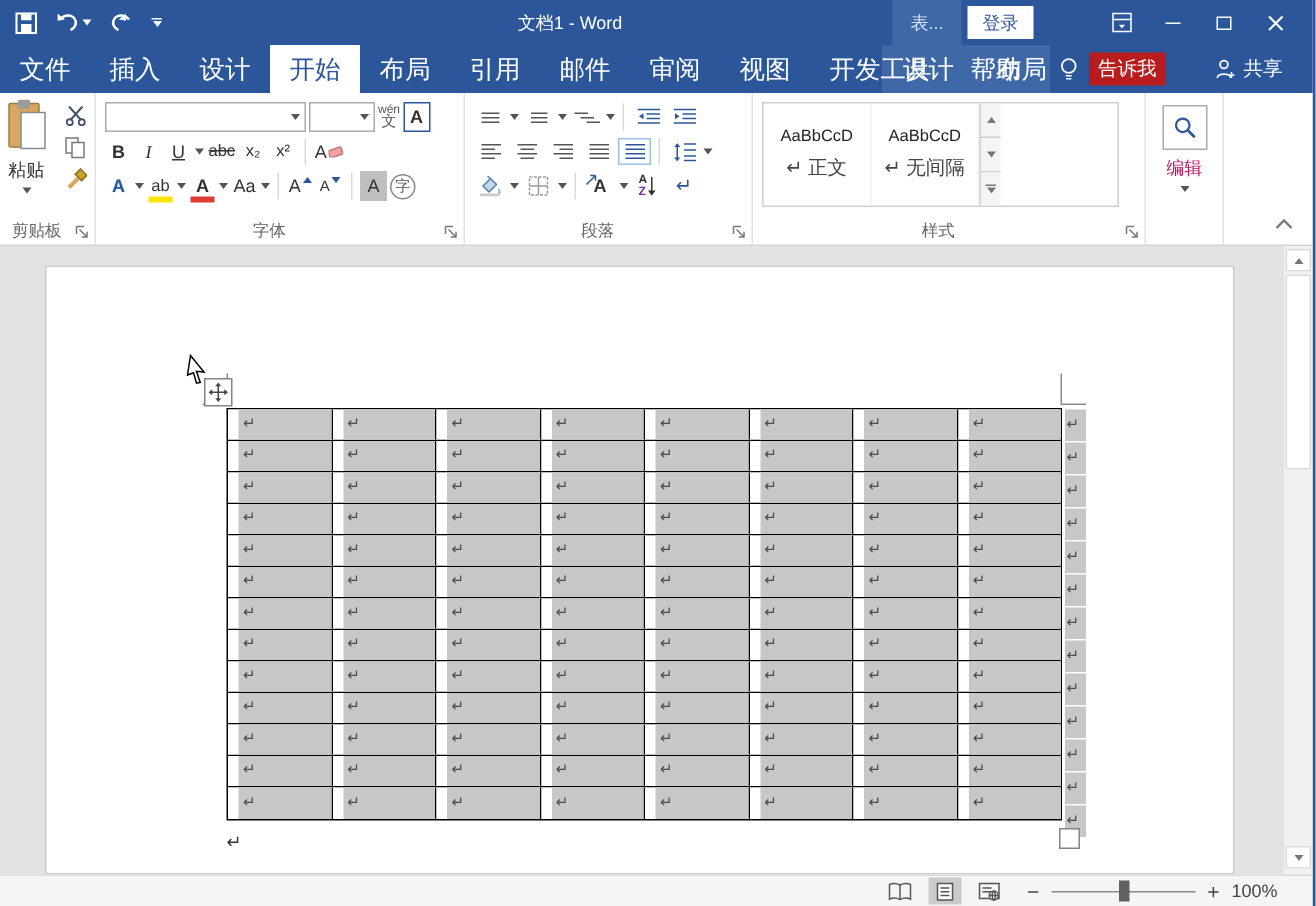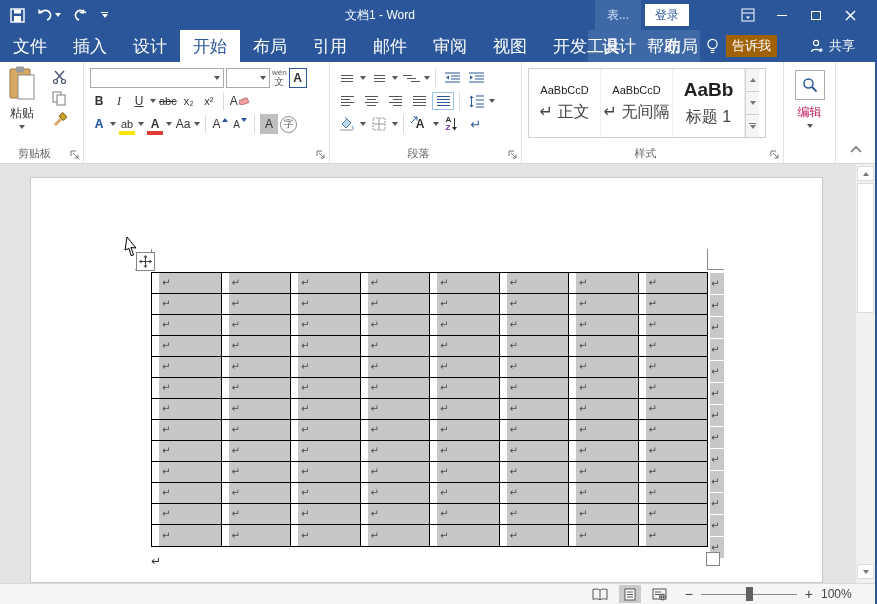--- a/index.html
+++ b/index.html
@@ -20,29 +20,29 @@
   .ico-max { width:10px; height:9px; border:1px solid #fff; }
 
   
   .tabrow { position:absolute; left:0; top:30px; width:100%; height:32px; background:#2B579A; color:#fff; }
   .tabs { position:absolute; left:0; top:0; height:32px; display:flex; align-items:stretch; }
   .tab { display:flex; align-items:center; padding:0 13px; font-size:17px; cursor:pointer; white-space:nowrap; }
   .tab.sel { background:#fff; color:#2B579A; }
   .ctx-block { position:absolute; left:588px; top:0; width:112px; height:32px; background:#3F69A6; display:flex; align-items:stretch; }
   .ctx-block .tab { padding:0 14px; }
   .tellme { position:absolute; left:706px; top:0; height:32px; display:flex; align-items:center; gap:7px; }
-  .tellme-label { background:#a16207; padding:2px 6px; font-size:13px; cursor:pointer; }
+  .tellme-label { background:#b91c1c; padding:2px 6px; font-size:13px; cursor:pointer; }
   .share { position:absolute; left:810px; top:0; height:32px; display:flex; align-items:center; gap:5px; font-size:13px; cursor:pointer; }
 
   
   .ribbon { position:absolute; left:0; top:62px; width:100%; height:102px; background:#fff; border-bottom:1px solid #D5D5D5; display:flex; }
   .rgroup { position:relative; height:100%; border-right:1px solid #E1E1E1; padding:4px 2px 30px 2px; }
   .glabel { position:absolute; bottom:2px; left:0; right:14px; text-align:center; font-size:11px; color:#666; }
   .launcher { position:absolute; bottom:3px; right:3px; width:11px; height:11px; cursor:pointer; }
-  .g-clip { width:84px; }
+  .g-clip { width:64px; }
   .g-font { width:246px; }
   .g-par  { width:192px; }
   .g-sty  { width:262px; }
   .g-edit { width:52px; border-right:1px solid #E1E1E1; }
   .g-rest { flex:1; border-right:none; position:relative; }
 
   .bigbtn { display:flex; flex-direction:column; align-items:center; width:40px; cursor:pointer; }
   .bigbtn .blabel { font-size:12px; color:#333; margin-top:3px; }
   .smallcol { display:flex; flex-direction:column; gap:3px; margin-left:6px; margin-top:2px; }
   .sbtn { width:22px; height:18px; display:flex; align-items:center; justify-content:center; cursor:pointer; }
@@ -65,21 +65,21 @@
   
   .lines { display:flex; flex-direction:column; gap:2px; }
   .lines i { display:block; height:1px; background:#555; }
   .lines.blue i { background:#2B579A; }
 
   
   .gallery { display:flex; border:1px solid #CFCFCF; height:70px; margin:2px 0 0 4px; width:238px; background:#fff; }
   .style-item { width:72px; border-right:1px solid #EDEDED; display:flex; flex-direction:column; align-items:center; justify-content:center; gap:6px; cursor:pointer; overflow:hidden; }
   .style-prev { font-size:11px; color:#222; white-space:nowrap; }
   .style-prev.h1 { font-size:19px; font-weight:bold; }
-  .style-name { font-size:16px; color:#444; white-space:nowrap; }
+  .style-name { font-size:13px; color:#444; white-space:nowrap; }
   .gal-scroll { width:14px; display:flex; flex-direction:column; border-left:1px solid #CFCFCF; }
   .gal-scroll .gsb { flex:1; display:flex; align-items:center; justify-content:center; background:#F5F5F5; border-bottom:1px solid #CFCFCF; cursor:pointer; }
   .tri-up { width:0; height:0; border-left:3px solid transparent; border-right:3px solid transparent; border-bottom:4px solid #777; }
   .tri-dn { width:0; height:0; border-left:3px solid transparent; border-right:3px solid transparent; border-top:4px solid #777; }
   .more-line { display:flex; flex-direction:column; align-items:center; gap:1px; }
   .more-line b { width:7px; height:1px; background:#777; }
 
   .editbox { width:30px; height:30px; border:1px solid #ABABAB; display:flex; align-items:center; justify-content:center; margin:4px auto 0; cursor:pointer; }
   .editlbl { text-align:center; font-size:12px; color:#be185d; margin-top:4px; }
   .editdd { display:flex; justify-content:center; margin-top:3px; }
@@ -303,20 +303,21 @@
             <span class="tri-up" style="border-bottom-color:#2B579A;margin:-8px 0 0 1px;"></span>
           </span>
         <span class="tbtn" style="font-size:10px;">
             <span>A</span>
             <span class="tri-dn" style="border-top-color:#2B579A;margin:-8px 0 0 1px;"></span>
           </span>
         <span class="vsep"></span>
         <span class="tbtn shade">A</span>
         <span class="circ">字</span>
       </div>
+      <span class="glabel">字体</span>
       <span class="launcher">
         <svg width="11" height="11" viewBox="0 0 11 11">
             <path d="M2 2 H7 M2 2 V7" stroke="#777" fill="none"></path>
             <path d="M4 4 L9 9 M9 5.5 V9 H5.5" stroke="#777" fill="none"></path>
           </svg>
       </span>
     </div>
 
     <div class="rgroup g-par">
       <div class="frow">
@@ -471,24 +472,20 @@
     <div class="rgroup g-sty">
       <div style="display:flex;">
         <div class="gallery">
           <div class="style-item">
             <span class="style-prev">AaBbCcD</span>
             <span class="style-name">↵ 正文</span>
           </div>
           <div class="style-item">
             <span class="style-prev">AaBbCcD</span>
             <span class="style-name">↵ 无间隔</span>
-          </div>
-          <div class="style-item">
-            <span class="style-prev h1">AaBb</span>
-            <span class="style-name">标题 1</span>
           </div>
           <div class="gal-scroll">
             <span class="gsb">
                 <span class="tri-up"></span>
               </span>
             <span class="gsb">
                 <span class="tri-dn"></span>
               </span>
             <span class="gsb" style="border-bottom:none;">
                 <span class="more-line">

